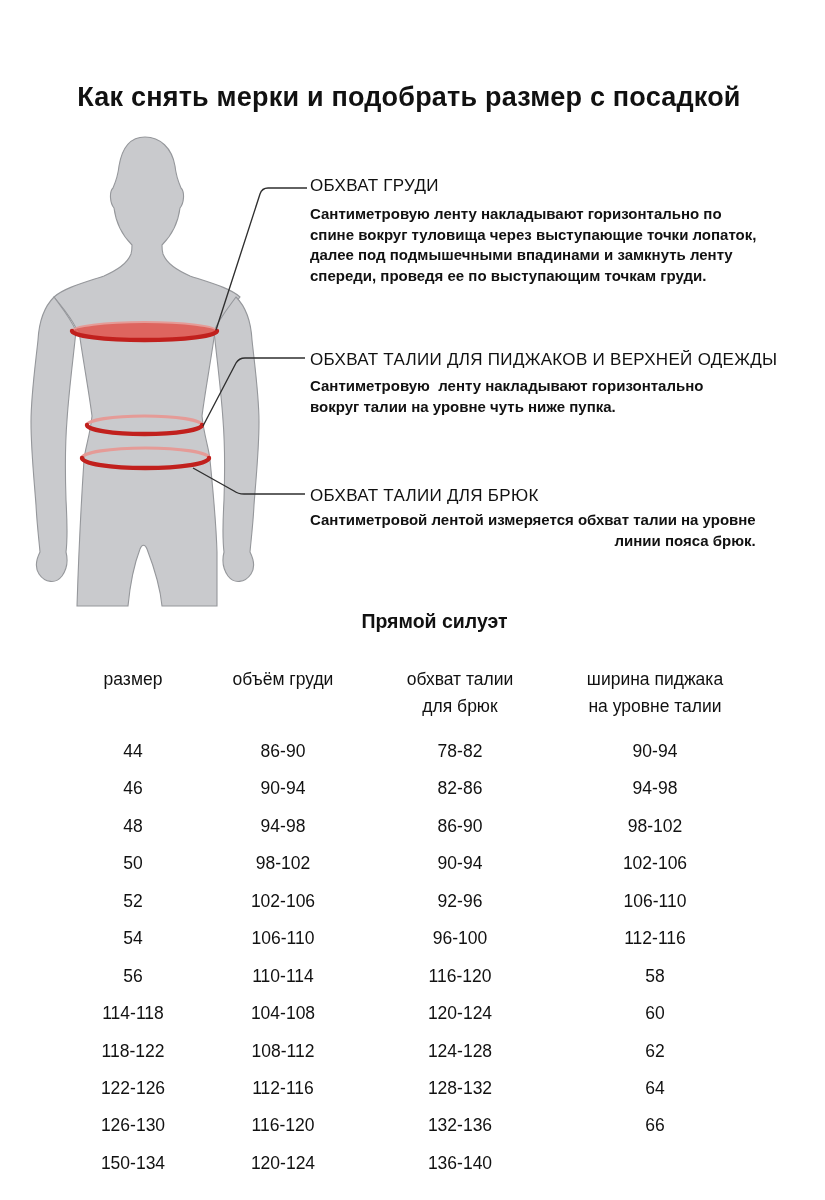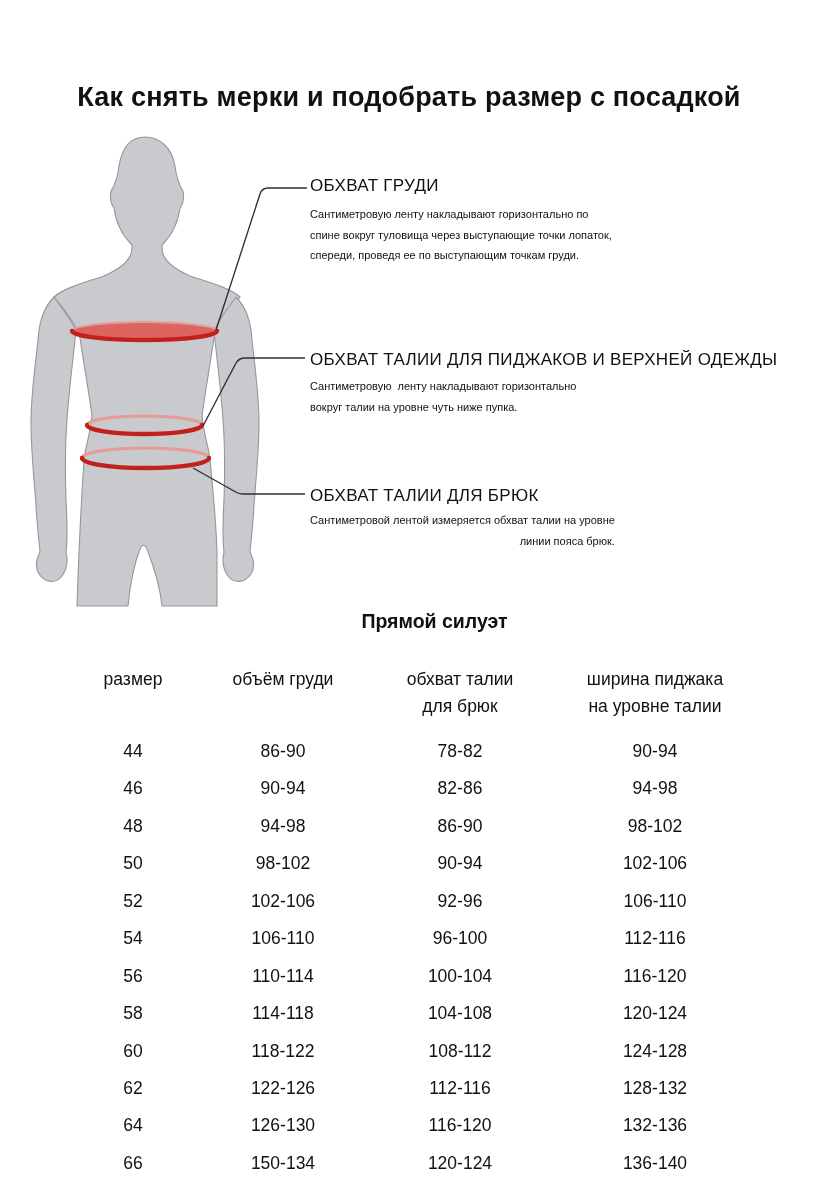--- a/index.html
+++ b/index.html
@@ -6,21 +6,21 @@
   body{width:825px;height:1200px;position:relative;overflow:hidden;
        font-family:"Liberation Sans","DejaVu Sans",sans-serif;color:#111;}
 
   .page-title{position:absolute;top:82px;left:0;width:818px;text-align:center;
               font-size:27px;font-weight:bold;letter-spacing:.2px;}
 
   .figure-svg{position:absolute;left:0;top:130px;width:320px;height:480px;}
 
   .sec-heading{position:absolute;left:310px;font-size:17px;line-height:19px;
                letter-spacing:.3px;white-space:pre;text-align:center;}
-  .sec-body{position:absolute;left:310px;font-size:11px;line-height:20.6px;}
+  .sec-body{position:absolute;left:310px;font-size:15px;line-height:20.6px;font-weight:bold;}
   .txt-line{white-space:pre;}
   #s1-heading{top:176px;} #s1-body{top:204px;}
   #s2-heading{top:350px;} #s2-body{top:376px;}
   #s3-heading{top:486px;} #s3-body{top:510px;text-align:right;}
 
   .table-title{position:absolute;top:610px;left:0;width:825px;text-align:center;
                font-size:19.5px;font-weight:bold;padding-left:22px;}
 
   .tgrid{position:absolute;left:60px;display:grid;
          grid-template-columns:146px 154px 200px 190px;}
@@ -120,20 +120,21 @@
 
   <path class="leader" d="M216,330 L260,194 Q262,188 268,188 L307,188"></path>
   <path class="leader" d="M203,426 L236,363 Q239,358 245,358 L305,358"></path>
   <path class="leader" d="M193,468 L234,491 Q238,494 244,494 L305,494"></path>
 </svg>
 
 <div class="sec-heading" id="s1-heading">ОБХВАТ ГРУДИ</div>
 <div class="sec-body" id="s1-body">
     <div class="txt-line">Сантиметровую ленту накладывают горизонтально по</div>
     <div class="txt-line">спине вокруг туловища через выступающие точки лопаток,</div>
+    <div class="txt-line">далее под подмышечными впадинами и замкнуть ленту</div>
     <div class="txt-line">спереди, проведя ее по выступающим точкам груди.</div>
   </div>
 
 <div class="sec-heading" id="s2-heading">ОБХВАТ ТАЛИИ ДЛЯ ПИДЖАКОВ И ВЕРХНЕЙ ОДЕЖДЫ</div>
 <div class="sec-body" id="s2-body">
     <div class="txt-line">Сантиметровую  ленту накладывают горизонтально</div>
     <div class="txt-line">вокруг талии на уровне чуть ниже пупка.</div>
   </div>
 
 <div class="sec-heading" id="s3-heading">ОБХВАТ ТАЛИИ ДЛЯ БРЮК</div>
@@ -176,21 +177,20 @@
     <div class="cell">52</div>
     <div class="cell">102-106</div>
     <div class="cell">92-96</div>
     <div class="cell">106-110</div>
     <div class="cell">54</div>
     <div class="cell">106-110</div>
     <div class="cell">96-100</div>
     <div class="cell">112-116</div>
     <div class="cell">56</div>
     <div class="cell">110-114</div>
-    <div class="cell">100-104</div>
     <div class="cell">116-120</div>
     <div class="cell">58</div>
     <div class="cell">114-118</div>
     <div class="cell">104-108</div>
     <div class="cell">120-124</div>
     <div class="cell">60</div>
     <div class="cell">118-122</div>
     <div class="cell">108-112</div>
     <div class="cell">124-128</div>
     <div class="cell">62</div>

